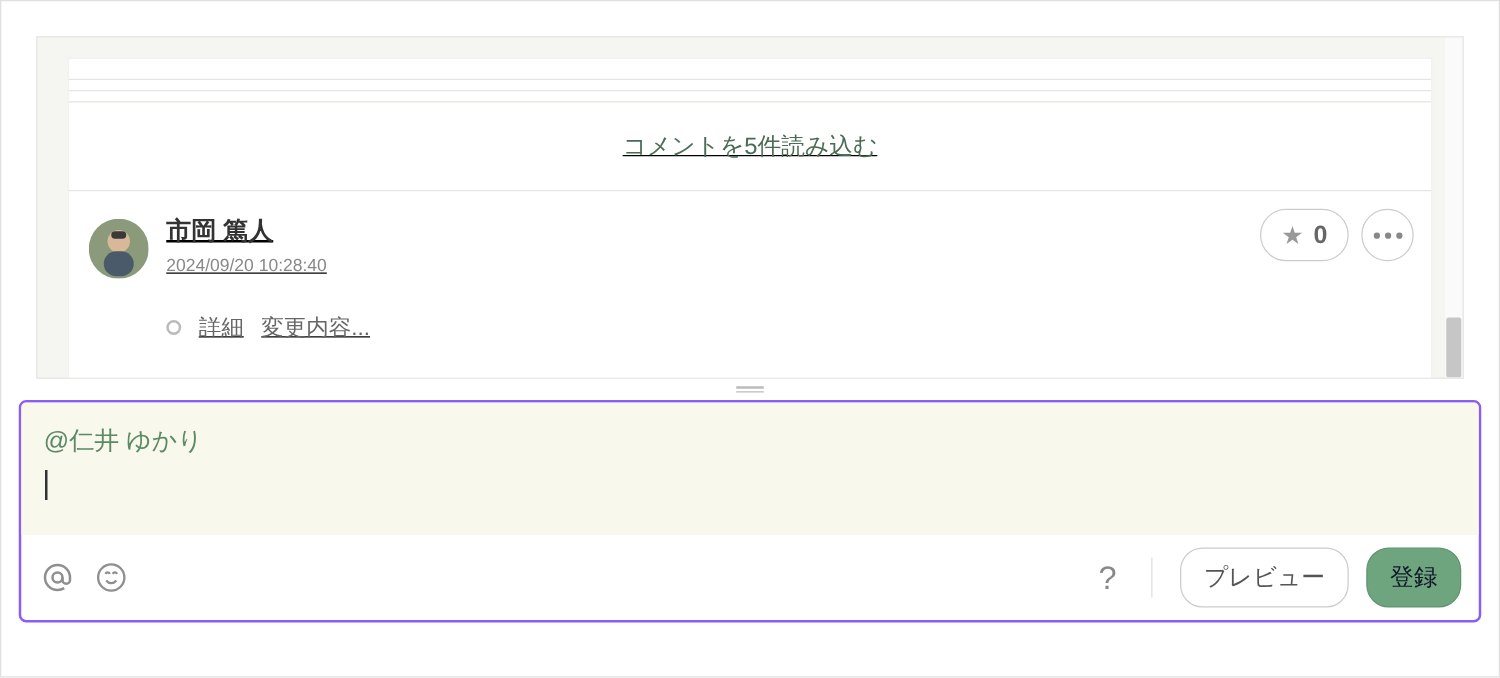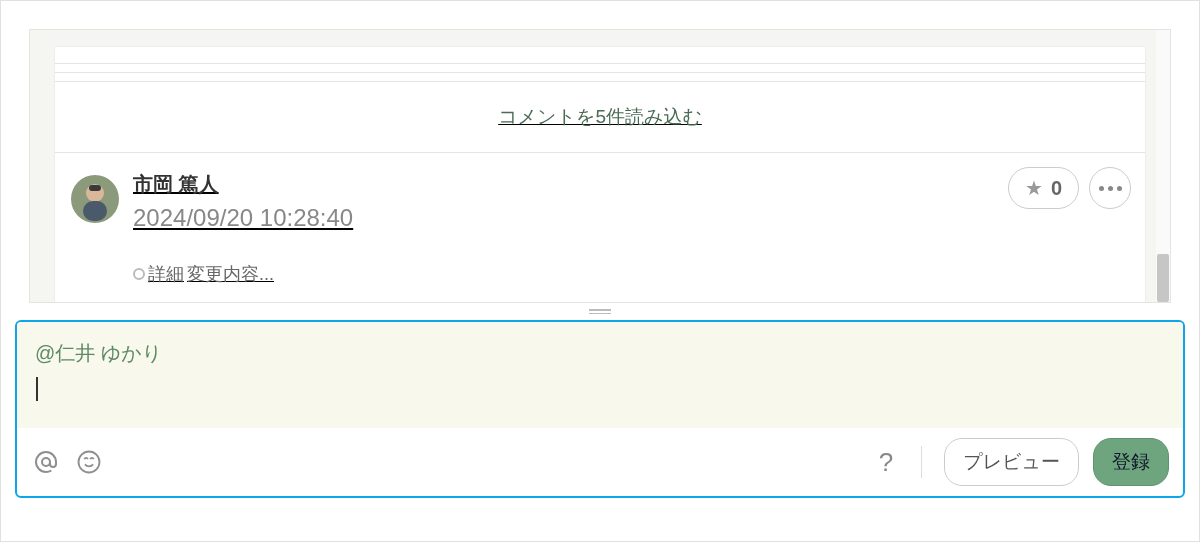--- a/index.html
+++ b/index.html
@@ -86,28 +86,28 @@
   .comment-body {
     margin-left: 14px;
     flex: 1;
   }
   .author {
     font-size: 20px;
     color: #333;
     font-weight: 600;
   }
   .timestamp {
-    font-size: 24px;
+    font-size: 14px;
     color: #888;
     margin-top: 6px;
   }
   .meta-row {
     display: flex;
     align-items: center;
-    gap: 3px;
+    gap: 14px;
     margin-top: 30px;
     color: #888;
   }
   .dot {
     width: 12px;
     height: 12px;
     border: 2px solid #bbb;
     border-radius: 50%;
   }
   .meta-link {
@@ -169,21 +169,21 @@
     justify-content: space-between;
   }
   .drag-handle .bar span {
     height: 1.5px;
     background: #bbb;
   }
   .composer-wrap {
     padding: 0 14px 14px 14px;
   }
   .composer {
-    border: 2px solid #0ea5e9;
+    border: 2px solid #8b5cf6;
     border-radius: 6px;
     background: #fff;
     overflow: hidden;
   }
   .editor {
     background: #f8f8ec;
     padding: 14px 18px 24px 18px;
     min-height: 94px;
     font-size: 20px;
     line-height: 1.7;

